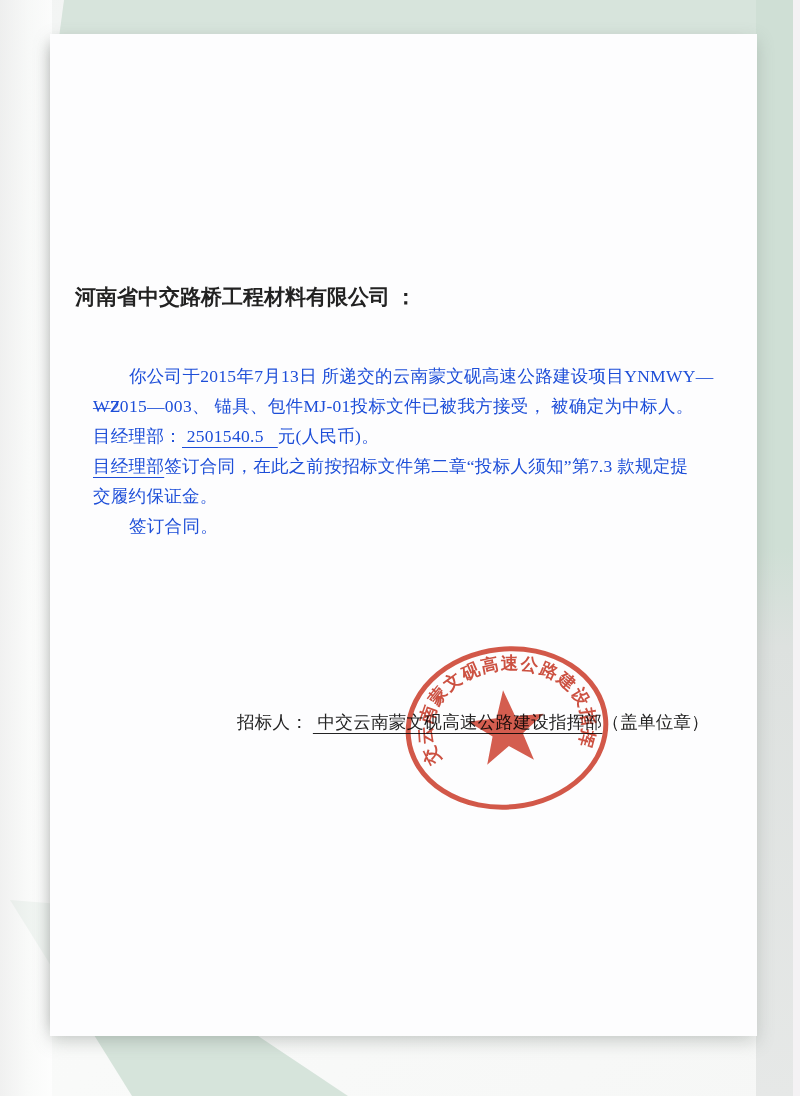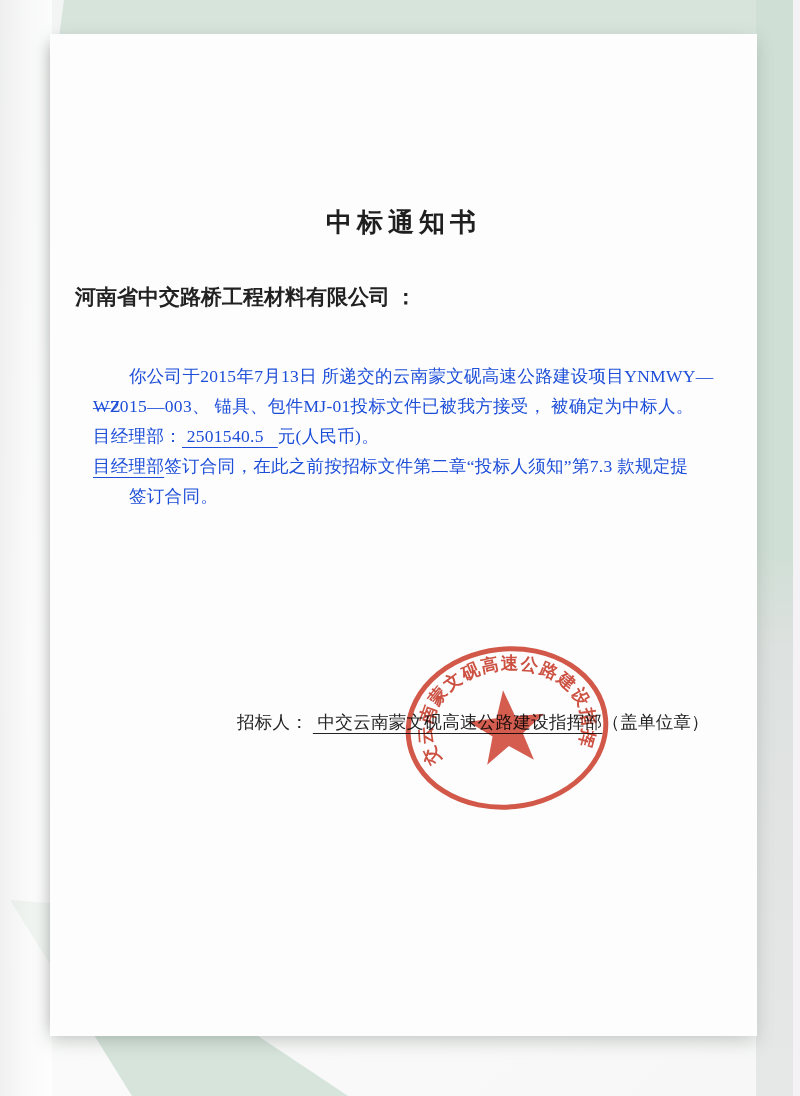--- a/index.html
+++ b/index.html
@@ -90,29 +90,29 @@
 <body>
 
 <div class="band-top"></div>
 <div class="strip-right"></div>
 <div class="strip-right-edge"></div>
 <div class="stripe-bottom-left"></div>
 <div class="left-shade"></div>
 
 <div class="paper">
 
-  <div class="doc-title">中标通知书</div>
 
   <div class="recipient">河南省中交路桥工程材料有限公司 ：</div>
 
   <div class="body-text">
       <div class="line indent"><span>你公司于2015年7月13日 所递交的云南蒙文砚高速公路建设项目YNMWY—WZ</span></div>
       <div class="line"><span>—2015—003、 锚具、包件MJ-01投标文件已被我方接受， 被确定为中标人。</span></div>
       <div class="line"><span>目经理部：</span><span class="u"> 2501540.5   </span><span>元(人民币)。</span></div>
       <div class="line"><span class="u">目经理部</span><span>签订合同，在此之前按招标文件第二章“投标人须知”第7.3 款规定提</span></div>
+      <div class="line"><span>交履约保证金。</span></div>
       <div class="line indent"><span>签订合同。</span></div>
     </div>
 
   <div class="signature">
     <div class="sig-line"><span>招标人： </span><span class="u"> 中交云南蒙文砚高速公路建设指挥部</span><span>（盖单位章）</span></div>
   </div>
 
   <svg class="stamp" viewBox="0 0 220 190" xmlns="http://www.w3.org/2000/svg">
     <defs>
       <path id="seal-arc" d="M 39.5 117.1 A 76 59 0 1 1 180.5 117.1" fill="none"></path>

